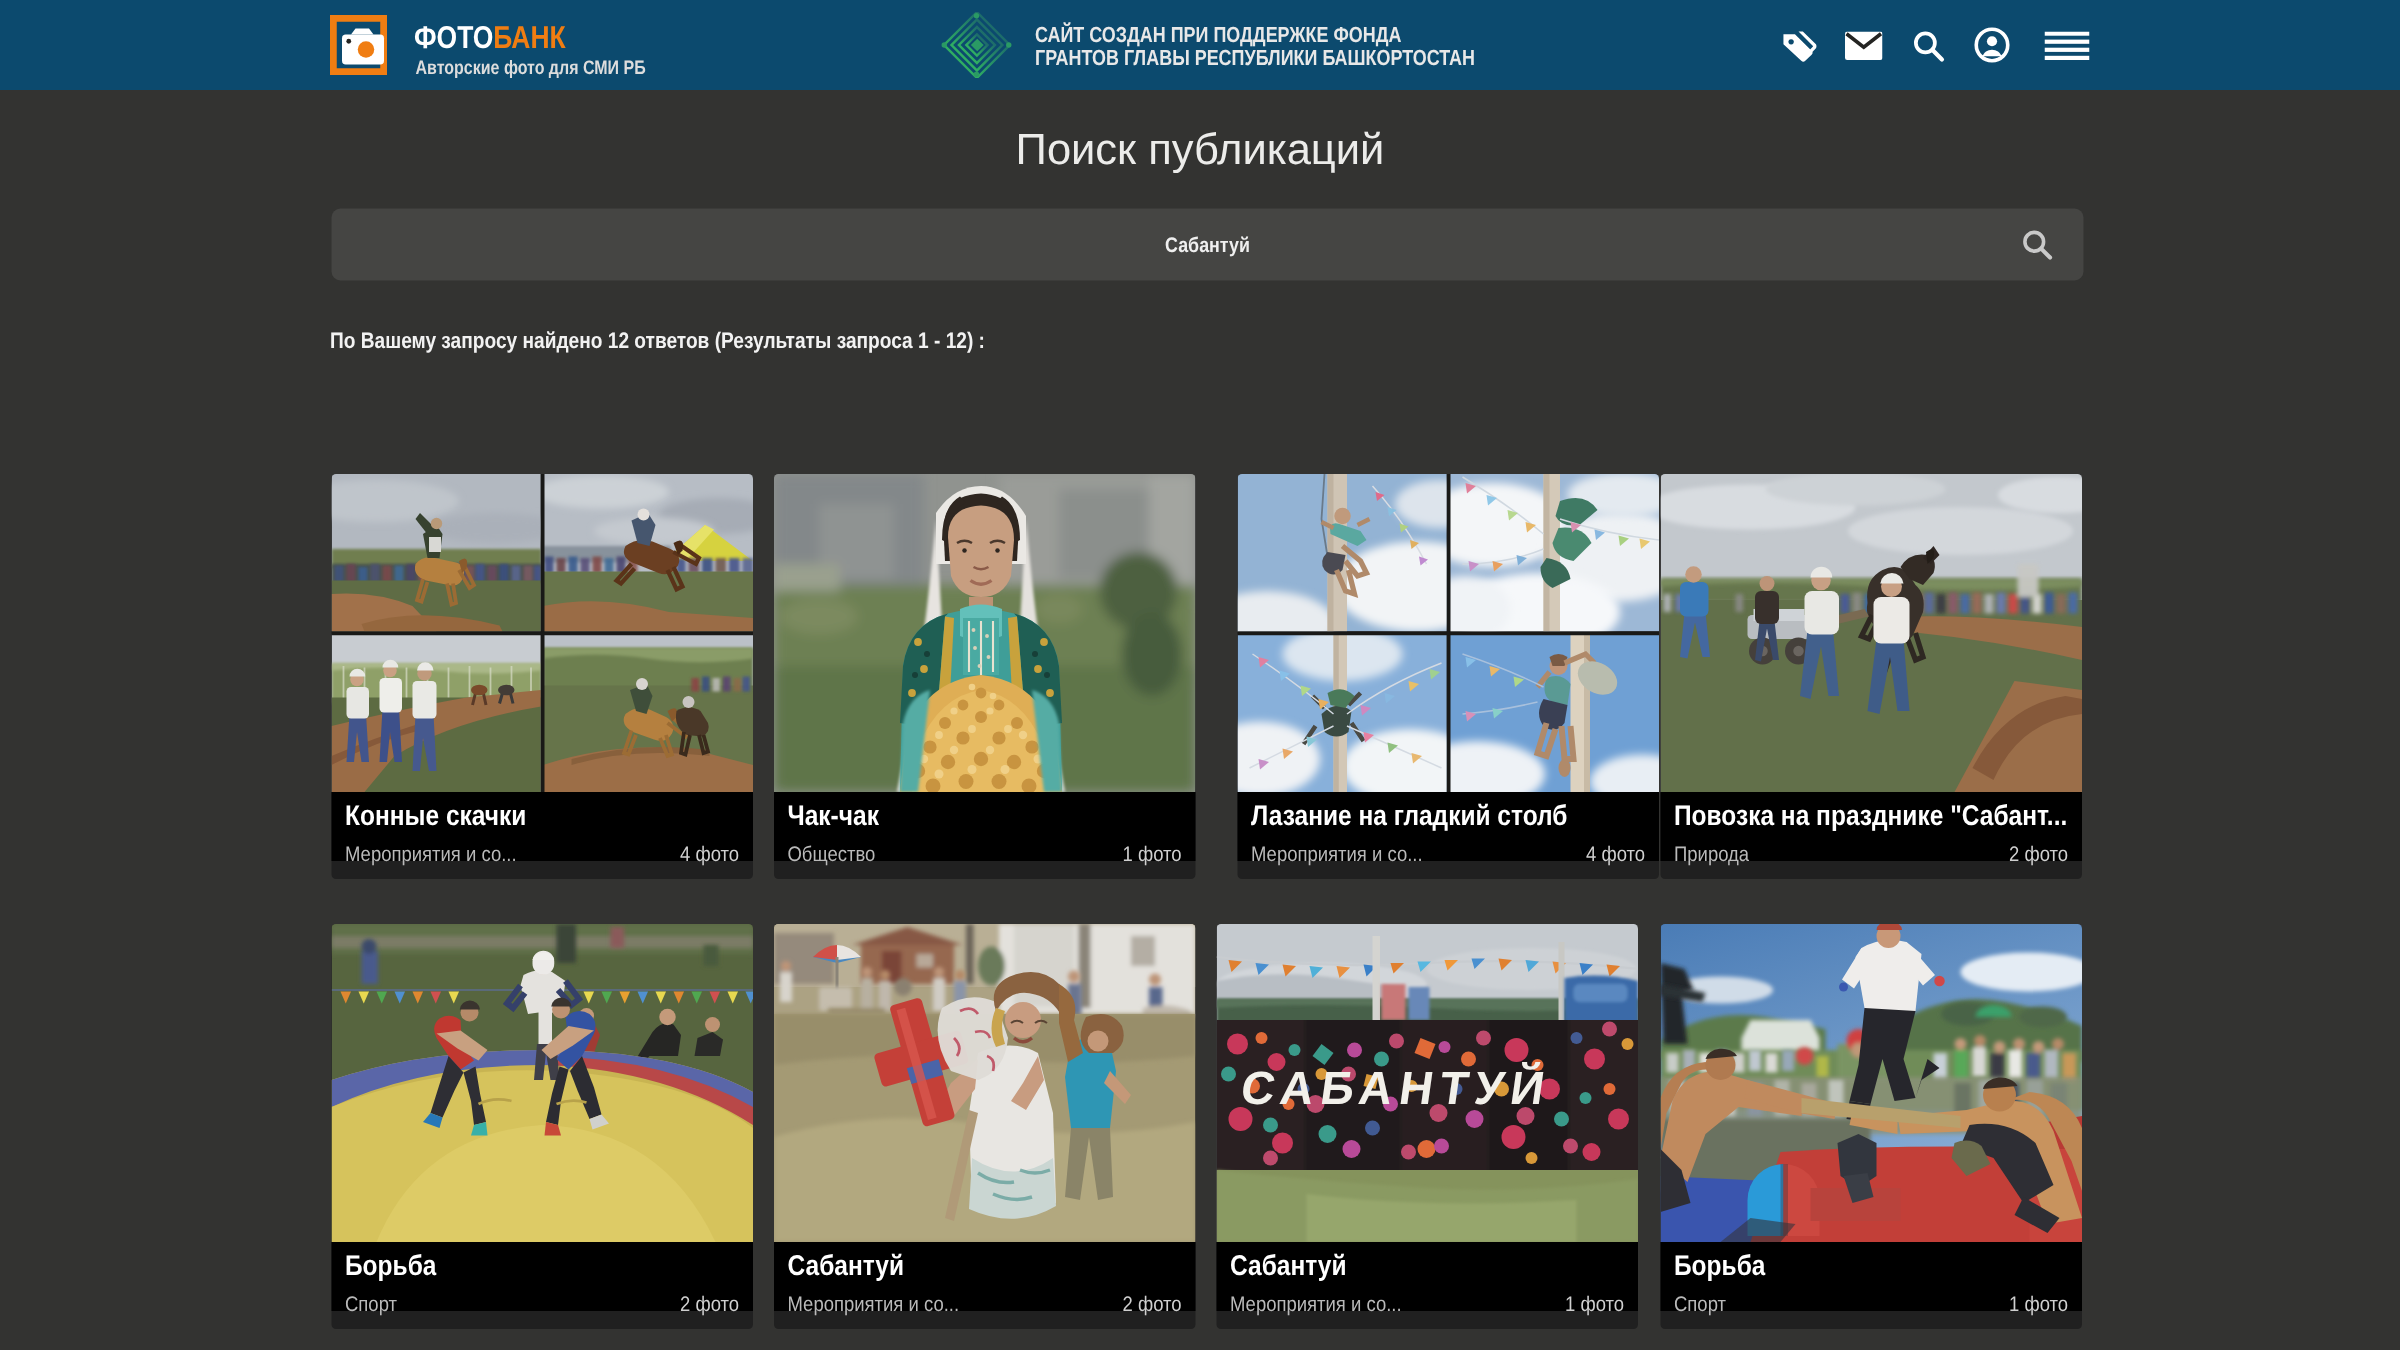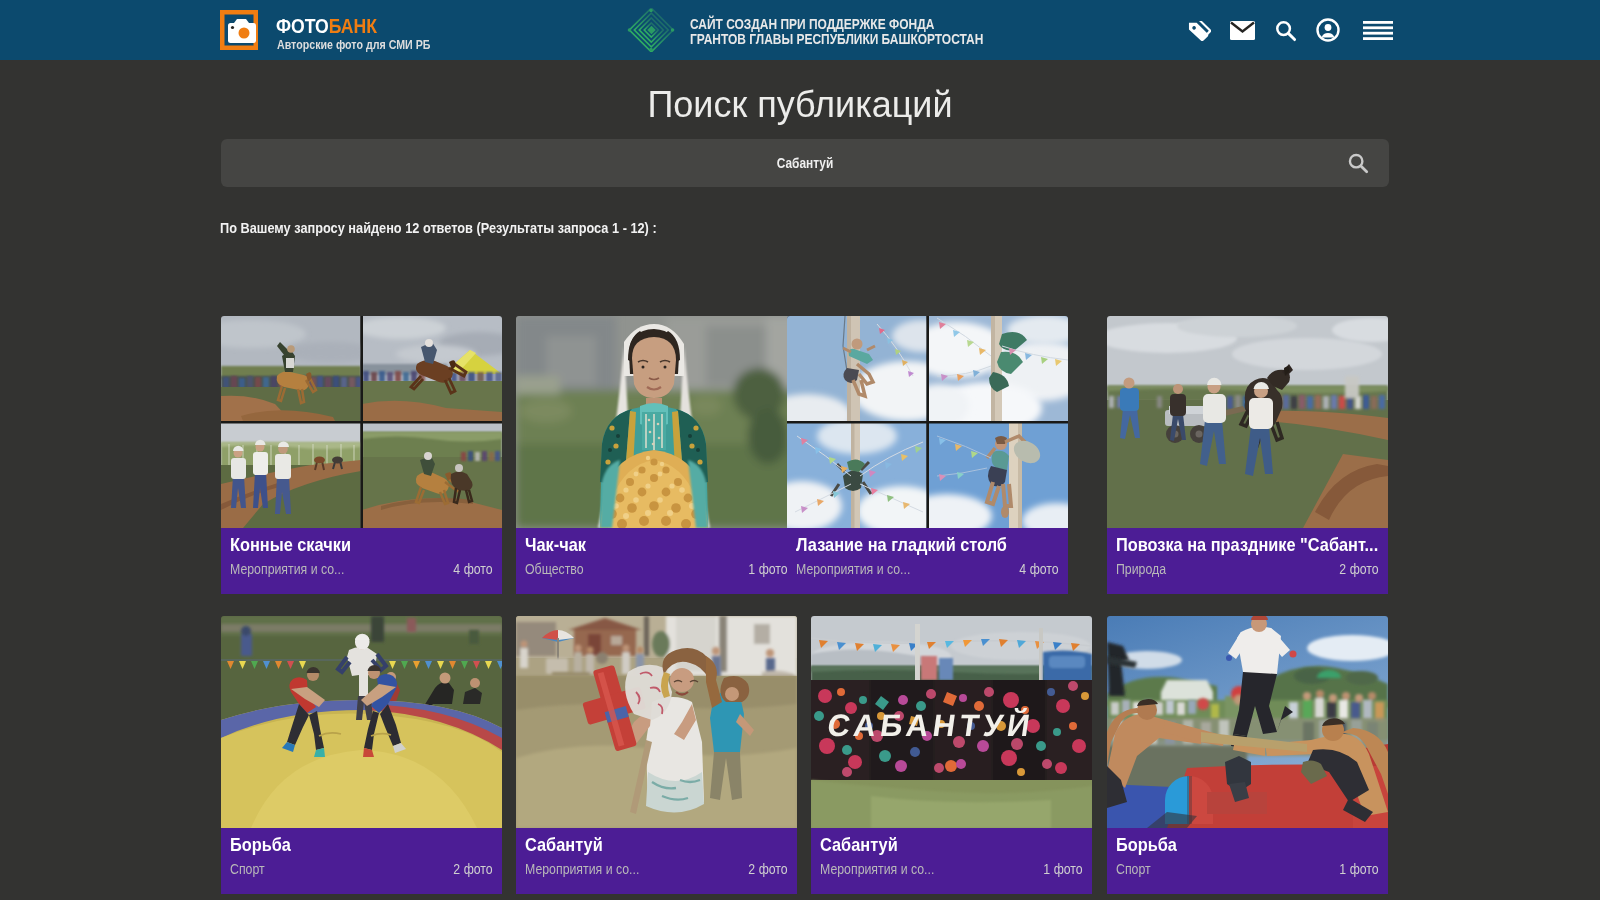--- a/index.html
+++ b/index.html
@@ -3,28 +3,28 @@
 <style>
 *{margin:0;padding:0;box-sizing:border-box}
 html,body{width:1600px;height:900px;overflow:hidden;background:#333331;font-family:"Liberation Sans",sans-serif}
 .hdr{position:absolute;left:0;top:0;width:1600px;height:60px;background:#0c4a6e}
 .logo{position:absolute;left:220px;top:10px;width:38px;height:40px}
 .logoname{position:absolute;left:276px;top:14px;font-size:21px;font-weight:bold;color:#fff;transform:scaleX(.84);transform-origin:0 0}
 .logoname b{color:#f07d12}
 .logosub{position:absolute;left:277px;top:37px;font-size:13px;font-weight:bold;color:#ddd;transform:scaleX(.82);transform-origin:0 0}
 .grant{position:absolute;left:690px;top:17px;font-size:14.5px;font-weight:bold;color:#e8e8e8;line-height:14.5px;transform:scaleX(.825);transform-origin:0 0}
 .hicons{position:absolute;top:0;left:1188px;height:60px;display:flex;align-items:center;color:#fff}
-.h1{position:absolute;top:84px;left:0;width:1600px;text-align:center;font-size:36px;color:#ececea;transform:scaleX(1);transform-origin:800px 0}
+.h1{position:absolute;top:84px;left:0;width:1600px;text-align:center;font-size:29px;color:#ececea;transform:scaleX(1);transform-origin:800px 0}
 .sbar{position:absolute;left:221px;top:139px;width:1168px;height:48px;background:#454543;border-radius:6px}
 .sbar .q{position:absolute;left:0;top:0;width:100%;height:100%;display:flex;align-items:center;justify-content:center;color:#efefef;font-size:14px;font-weight:bold;transform:scaleX(.85)}
 .res{position:absolute;left:220px;top:219px;font-size:15px;font-weight:bold;color:#f2f2f2;transform:scaleX(.85);transform-origin:0 0}
 .grid{position:absolute;left:221px;top:316px;width:1170px}
 .card{position:absolute;width:281px;height:270px;background:#202020;border-radius:3px}
 .ph{position:absolute;left:0;top:0;width:281px;height:212px;overflow:hidden;border-radius:3px 3px 0 0}
-.cap{position:absolute;left:0;top:212px;width:281px;height:66px;background:#4c1d95}
+.cap{position:absolute;left:0;top:212px;width:281px;height:46px;background:#000000}
 .cap .t{position:absolute;left:9px;top:6px;font-size:19px;font-weight:bold;color:#fff;white-space:nowrap;transform:scaleX(.86);transform-origin:0 0;max-width:307px;overflow:hidden}
 .cap .m{position:absolute;left:9px;top:33px;font-size:14px;color:#b9b9b9;transform:scaleX(.88);transform-origin:0 0}
 .cap .n{position:absolute;right:9px;top:33px;font-size:14px;color:#cfcfcf;transform:scaleX(.88);transform-origin:100% 0}
 svg{display:block}
 </style></head>
 <body>
 <div class="hdr">
   <svg class="logo" viewBox="0 0 38 40">
     <rect x="1" y="1" width="36" height="38" fill="none" stroke="#f07d12" stroke-width="7"></rect>
     <g>
@@ -375,21 +375,21 @@
       <path d="M84 212 L86 166 Q90 148 104 144 L96 212 Z" fill="#54aca4" filter="url(#b4)"></path>
       <path d="M192 212 L190 166 Q186 148 172 144 L180 212 Z" fill="#54aca4" filter="url(#b4)"></path>
     </svg>
   </div>
     <div class="cap">
         <div class="t">Чак-чак</div>
         <div class="m">Общество</div>
         <div class="n">1 фото</div>
       </div>
     </div>
-  <div class="card" style="left:566px;top:0">
+  <div class="card" style="left:604px;top:0">
       <div class="ph" id="p3">
     <svg width="281" height="212" viewBox="0 0 281 212">
       <defs>
         <filter id="b5" x="-20%" y="-20%" width="140%" height="140%">
               <feGaussianBlur stdDeviation="3"></feGaussianBlur>
             </filter>
         <clipPath id="r1">
               <rect x="0" y="0" width="139.5" height="105"></rect>
             </clipPath>
         <clipPath id="r2">

